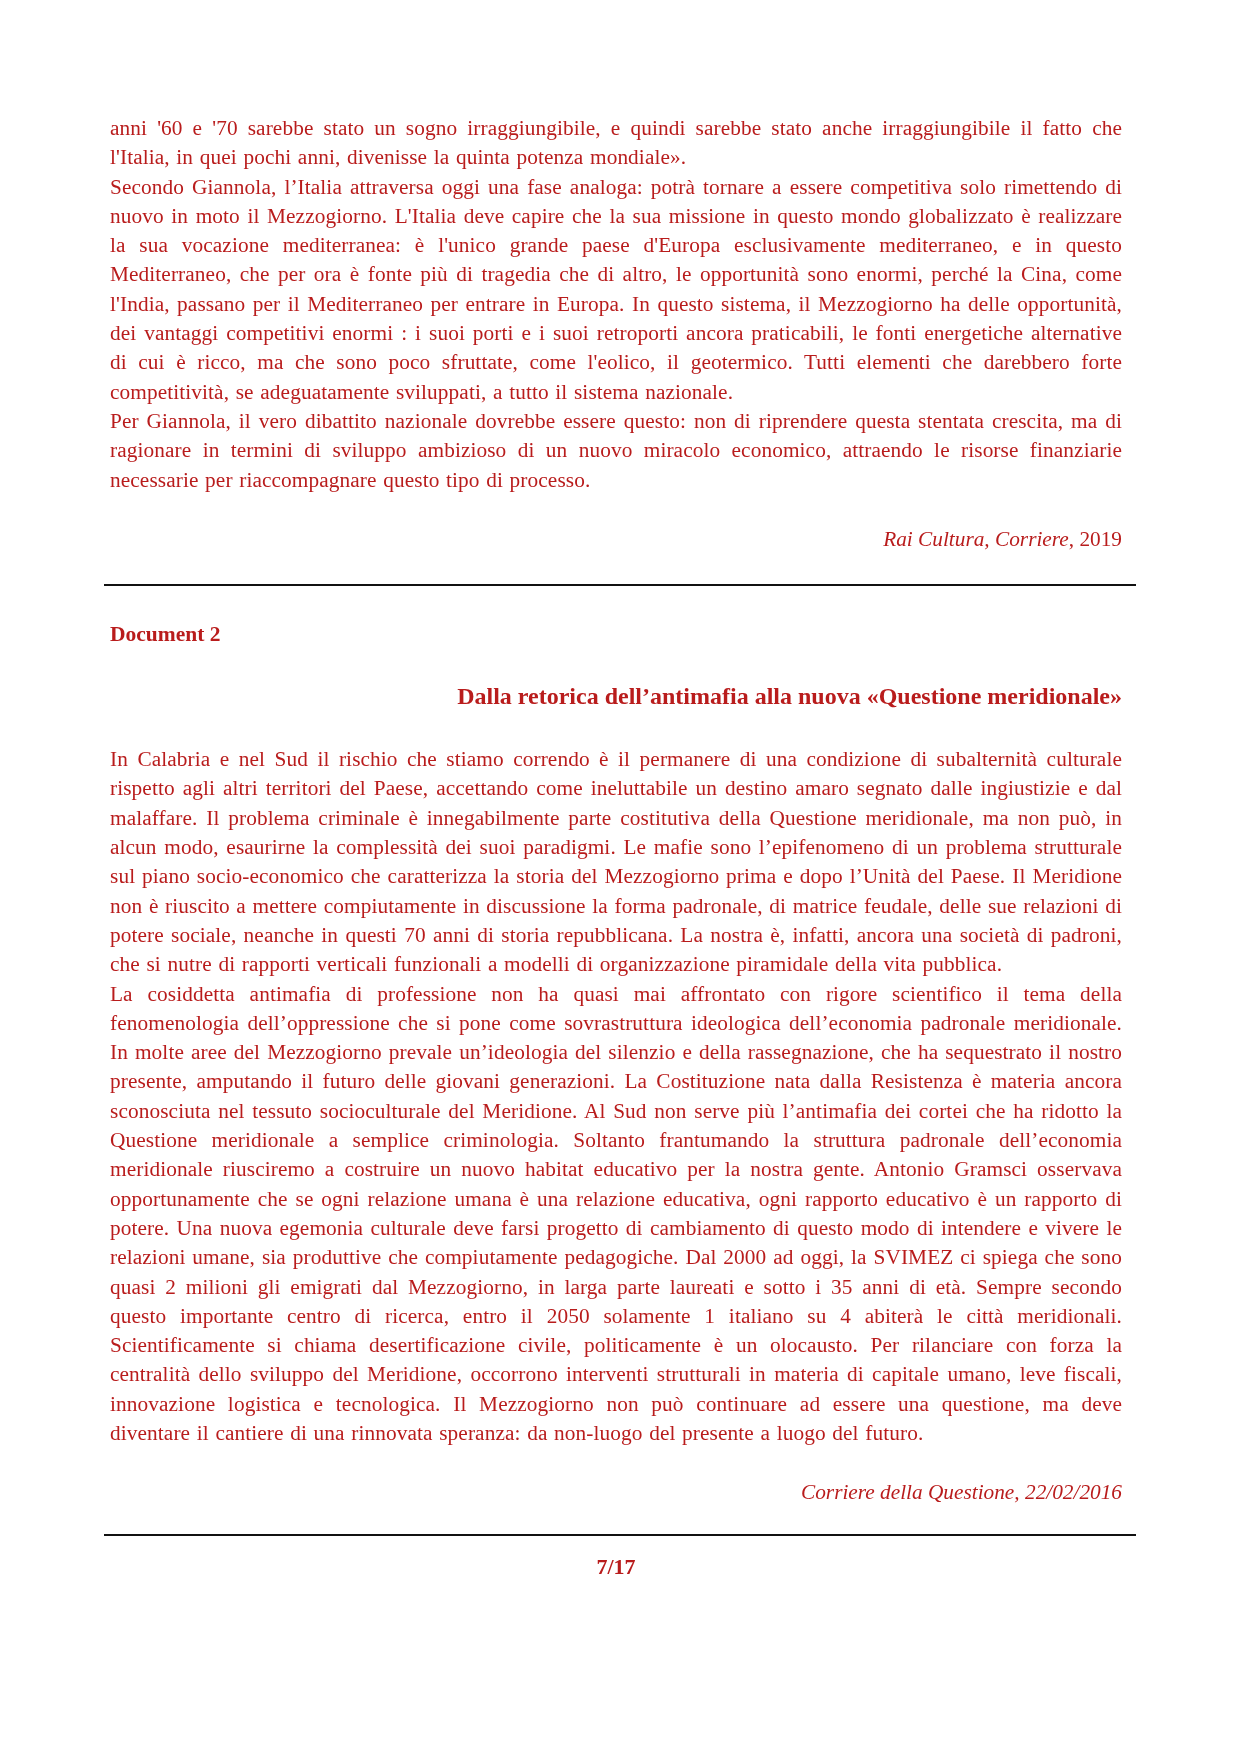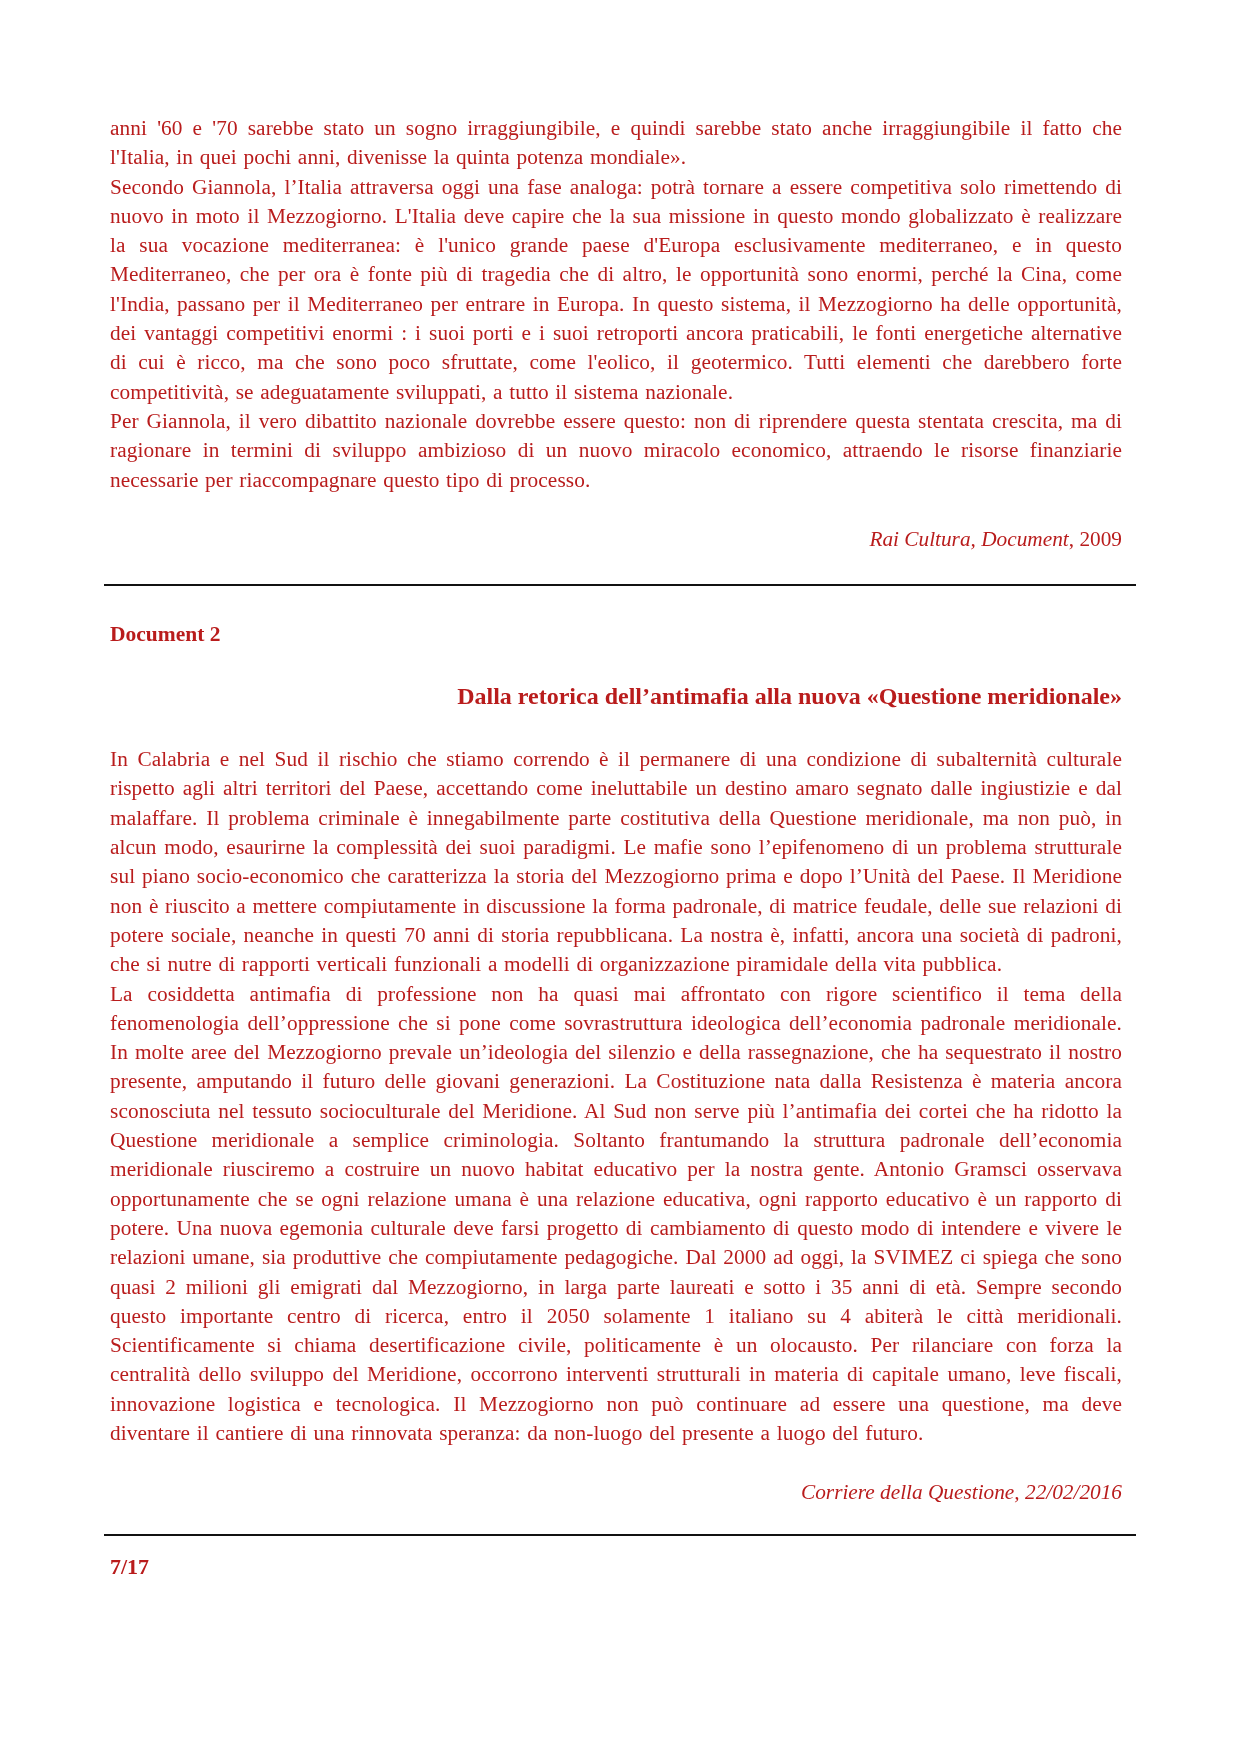--- a/index.html
+++ b/index.html
@@ -48,35 +48,36 @@
     text-align: right;
     font-size: 24px;
     font-weight: bold;
     line-height: 30px;
   }
   .footer-rule {
     margin-top: 26px;
   }
   .page-number {
     margin-top: 16px;
+    text-align: center;
     font-weight: bold;
     font-size: 22px;
   }
 </style>
 </head>
 <body>
 
 <div class="page">
 
   <section>
     <p class="body-text">anni '60 e '70 sarebbe stato un sogno irraggiungibile, e quindi sarebbe stato anche irraggiungibile il fatto che l'Italia, in quei pochi anni, divenisse la quinta potenza mondiale».</p>
     <p class="body-text">Secondo Giannola, l’Italia attraversa oggi una fase analoga: potrà tornare a essere competitiva solo rimettendo di nuovo in moto il Mezzogiorno. L'Italia deve capire che la sua missione in questo mondo globalizzato è realizzare la sua vocazione mediterranea: è l'unico grande paese d'Europa esclusivamente mediterraneo, e in questo Mediterraneo, che per ora è fonte più di tragedia che di altro, le opportunità sono enormi, perché la Cina, come l'India, passano per il Mediterraneo per entrare in Europa. In questo sistema, il Mezzogiorno ha delle opportunità, dei vantaggi competitivi enormi : i suoi porti e i suoi retroporti ancora praticabili, le fonti energetiche alternative di cui è ricco, ma che sono poco sfruttate, come l'eolico, il geotermico. Tutti elementi che darebbero forte competitività, se adeguatamente sviluppati, a tutto il sistema nazionale.</p>
     <p class="body-text">Per Giannola, il vero dibattito nazionale dovrebbe essere questo: non di riprendere questa stentata crescita, ma di ragionare in termini di sviluppo ambizioso di un nuovo miracolo economico, attraendo le risorse finanziarie necessarie per riaccompagnare questo tipo di processo.</p>
     <p class="attribution">
-      <span class="italic">Rai Cultura, Document</span><span>, 2009</span>
+      <span class="italic">Rai Cultura, Corriere</span><span>, 2019</span>
     </p>
   </section>
 
   <hr class="rule">
 
   <section>
     <h2 class="doc-label">Document 2</h2>
     <h1 class="doc-title">Dalla retorica dell’antimafia alla nuova «Questione meridionale»</h1>
     <p class="body-text">In Calabria e nel Sud il rischio che stiamo correndo è il permanere di una condizione di subalternità culturale rispetto agli altri territori del Paese, accettando come ineluttabile un destino amaro segnato dalle ingiustizie e dal malaffare. Il problema criminale è innegabilmente parte costitutiva della Questione meridionale, ma non può, in alcun modo, esaurirne la complessità dei suoi paradigmi. Le mafie sono l’epifenomeno di un problema strutturale sul piano socio-economico che caratterizza la storia del Mezzogiorno prima e dopo l’Unità del Paese. Il Meridione non è riuscito a mettere compiutamente in discussione la forma padronale, di matrice feudale, delle sue relazioni di potere sociale, neanche in questi 70 anni di storia repubblicana. La nostra è, infatti, ancora una società di padroni, che si nutre di rapporti verticali funzionali a modelli di organizzazione piramidale della vita pubblica.</p>
     <p class="body-text">La cosiddetta antimafia di professione non ha quasi mai affrontato con rigore scientifico il tema della fenomenologia dell’oppressione che si pone come sovrastruttura ideologica dell’economia padronale meridionale. In molte aree del Mezzogiorno prevale un’ideologia del silenzio e della rassegnazione, che ha sequestrato il nostro presente, amputando il futuro delle giovani generazioni. La Costituzione nata dalla Resistenza è materia ancora sconosciuta nel tessuto socioculturale del Meridione. Al Sud non serve più l’antimafia dei cortei che ha ridotto la Questione meridionale a semplice criminologia. Soltanto frantumando la struttura padronale dell’economia meridionale riusciremo a costruire un nuovo habitat educativo per la nostra gente. Antonio Gramsci osservava opportunamente che se ogni relazione umana è una relazione educativa, ogni rapporto educativo è un rapporto di potere. Una nuova egemonia culturale deve farsi progetto di cambiamento di questo modo di intendere e vivere le relazioni umane, sia produttive che compiutamente pedagogiche. Dal 2000 ad oggi, la SVIMEZ ci spiega che sono quasi 2 milioni gli emigrati dal Mezzogiorno, in larga parte laureati e sotto i 35 anni di età. Sempre secondo questo importante centro di ricerca, entro il 2050 solamente 1 italiano su 4 abiterà le città meridionali. Scientificamente si chiama desertificazione civile, politicamente è un olocausto. Per rilanciare con forza la centralità dello sviluppo del Meridione, occorrono interventi strutturali in materia di capitale umano, leve fiscali, innovazione logistica e tecnologica. Il Mezzogiorno non può continuare ad essere una questione, ma deve diventare il cantiere di una rinnovata speranza: da non-luogo del presente a luogo del futuro.</p>

